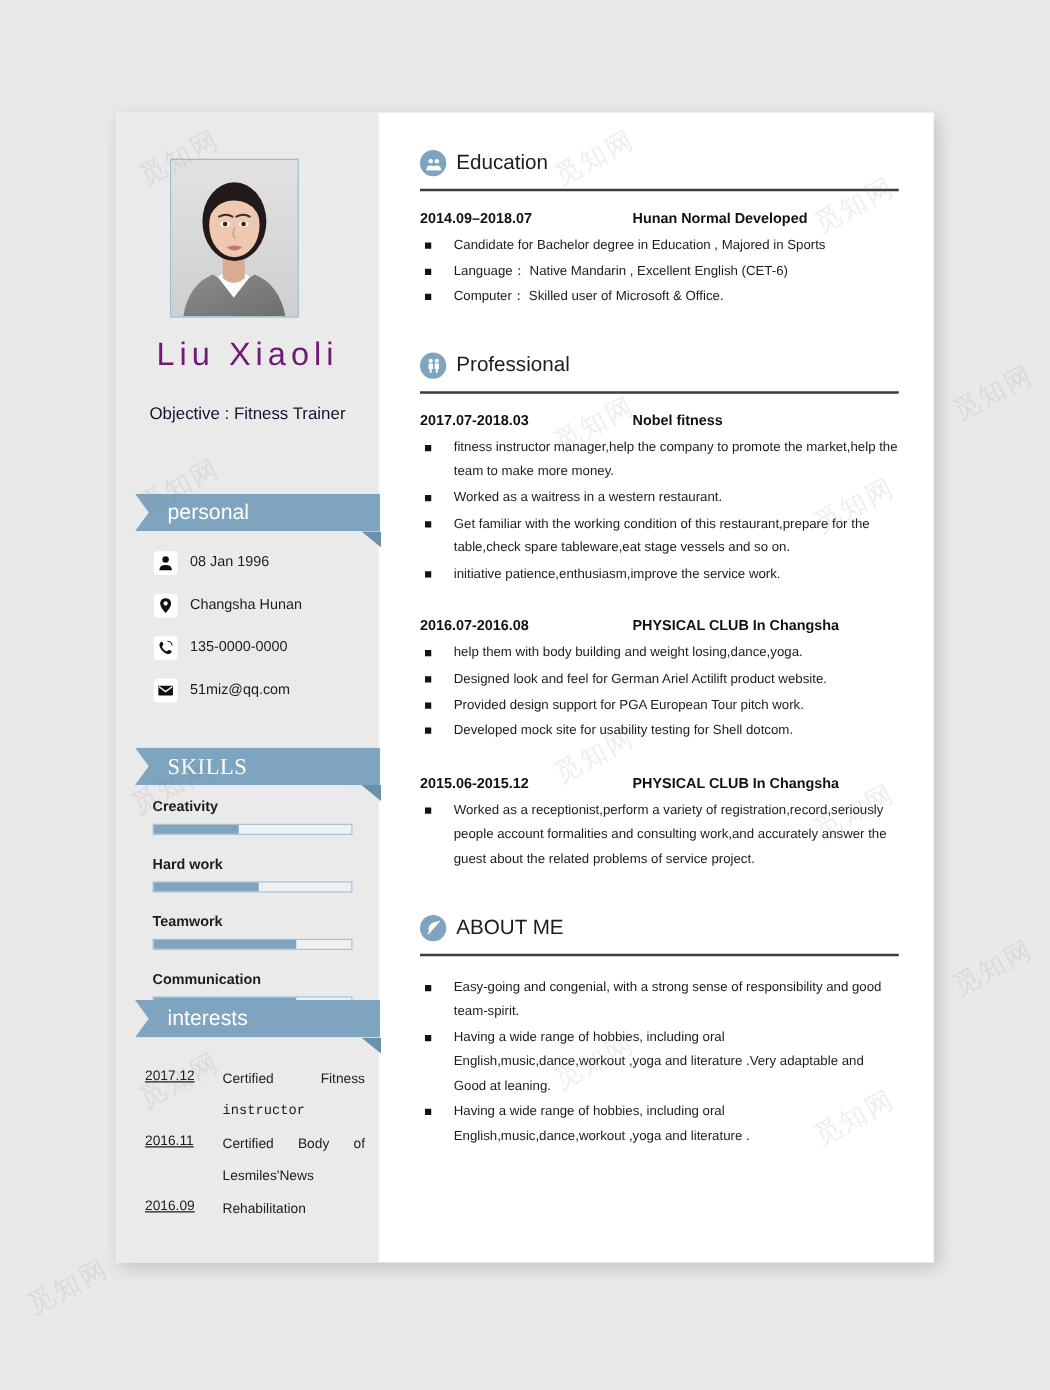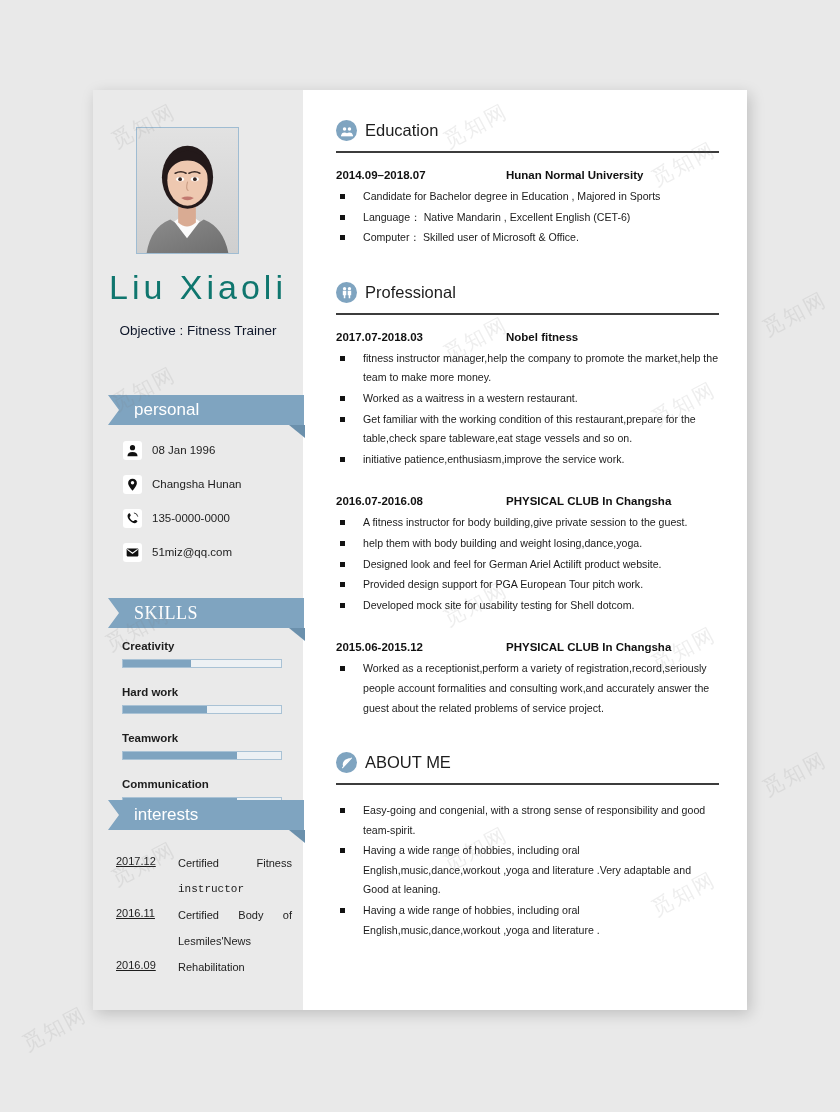--- a/index.html
+++ b/index.html
@@ -34,23 +34,23 @@
     border: 1px solid #9fbcd2;
     background: #d9d9d9;
     overflow: hidden;
   }
   .photo-svg { display: block; width: 100%; height: 100%; }
 
   .name {
     position: absolute;
     left: 0; right: 0; top: 178px;
     text-align: center;
-    font-size: 34px;
+    font-size: 26px;
     letter-spacing: 4px;
-    color: #0f766e;
+    color: #701a75;
     font-weight: 400;
   }
   .objective {
     position: absolute;
     left: 0; right: 0; top: 233px;
     text-align: center;
     font-size: 13.5px;
     color: #0f172a;
   }
 
@@ -342,21 +342,21 @@
             <rect x="1.2" y="12.6" width="13.6" height="1.5" fill="#fff"></rect>
           </svg>
       </span>
       <span class="sec-title">Education</span>
     </div>
     <div class="sec-rule"></div>
 
     <div class="entry">
       <div class="entry-head">
         <span class="entry-date">2014.09–2018.07</span>
-        <span class="entry-org">Hunan Normal University</span>
+        <span class="entry-org">Hunan Normal Developed</span>
       </div>
       <ul class="bullets">
         <li>Candidate for Bachelor degree in Education , Majored in Sports</li>
         <li>Language：  Native Mandarin , Excellent English (CET-6)</li>
         <li>Computer：  Skilled user of Microsoft &amp; Office.</li>
       </ul>
     </div>
 
     <div class="gap-lg"></div>
 
@@ -387,21 +387,20 @@
     </div>
 
     <div class="gap-md"></div>
 
     <div class="entry">
       <div class="entry-head">
         <span class="entry-date">2016.07-2016.08</span>
         <span class="entry-org">PHYSICAL CLUB In Changsha</span>
       </div>
       <ul class="bullets">
-        <li>A fitness instructor for body building,give private session to the guest.</li>
         <li>help them with body building and weight losing,dance,yoga.</li>
         <li>Designed look and feel for German Ariel Actilift product website.</li>
         <li>Provided design support for PGA European Tour pitch work.</li>
         <li>Developed mock site for usability testing for Shell dotcom.</li>
       </ul>
     </div>
 
     <div class="gap-md"></div>
 
     <div class="entry">

